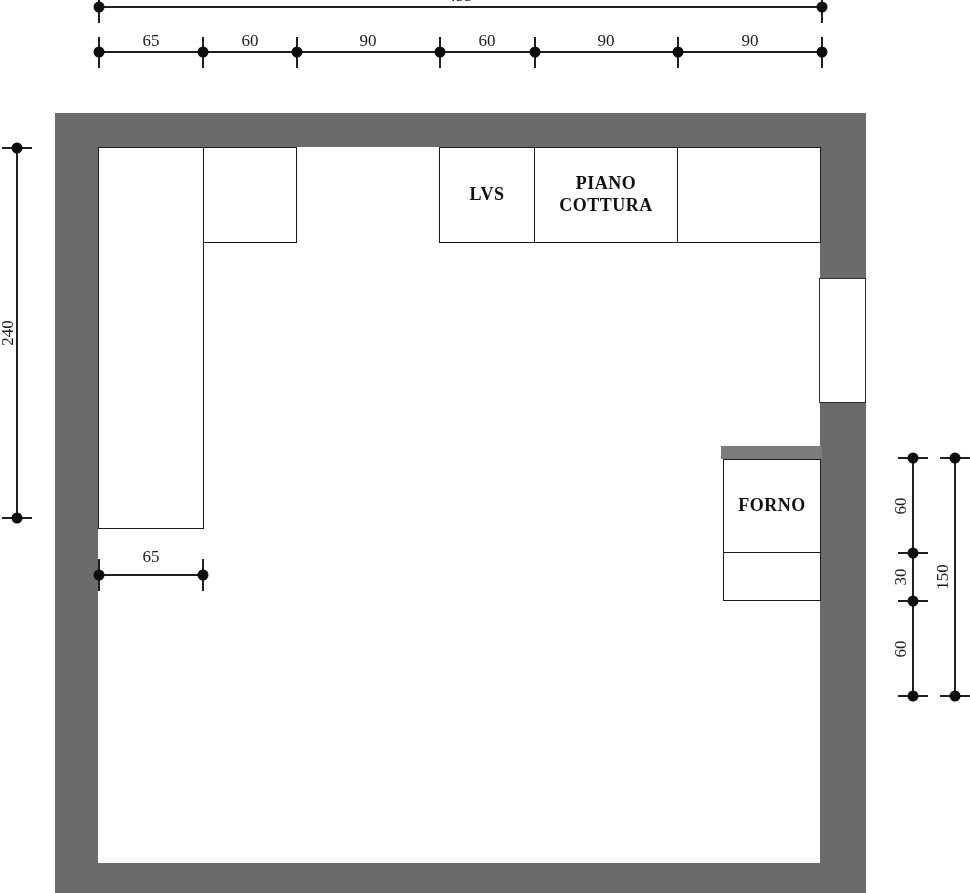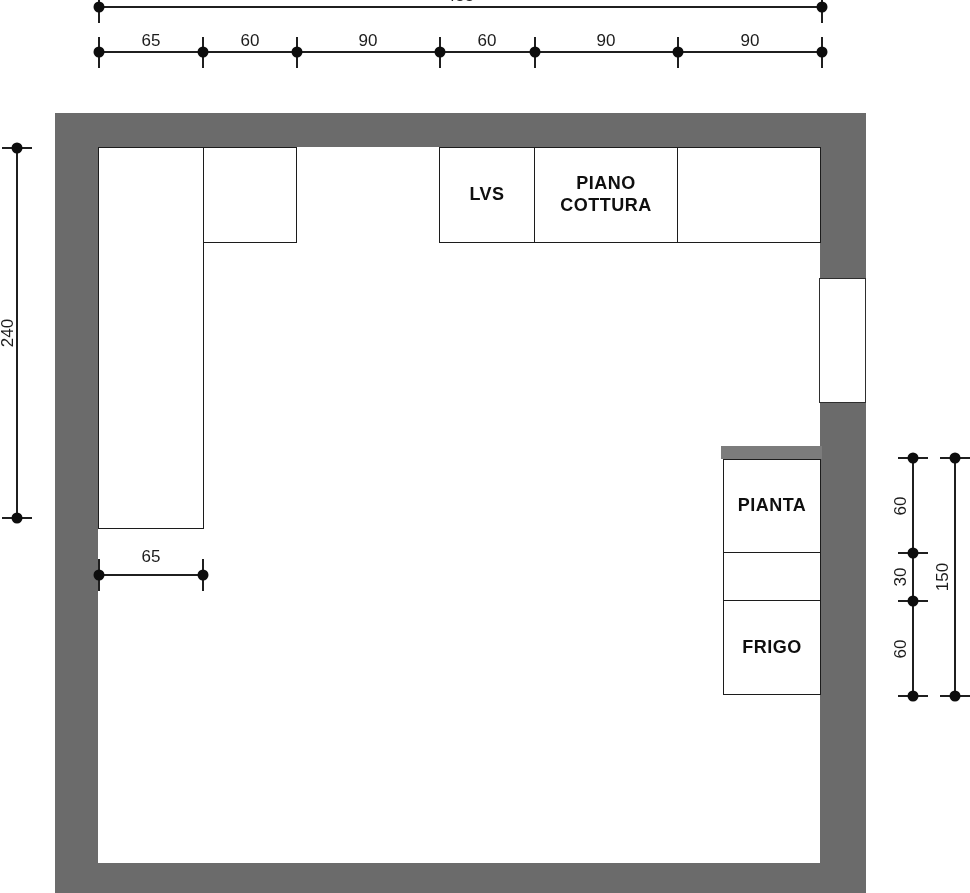--- a/index.html
+++ b/index.html
@@ -1,17 +1,17 @@
 <!DOCTYPE html>
 <html><head>
 <meta charset="utf-8">
 <style>
   html,body{margin:0;padding:0;background:#ffffff;}
   .canvas{position:relative;width:970px;height:893px;background:#ffffff;overflow:hidden;
-          font-family:Liberation Sans, sans-serif;}
+          font-family:Liberation Serif, serif;}
   .wall{position:absolute;background:#6b6b6b;}
   .floor{position:absolute;background:#ffffff;}
   .opening{position:absolute;background:#ffffff;border:1.5px solid #2e2e2e;box-sizing:border-box;}
   .hline{position:absolute;height:1.5px;background:#1f1f1f;}
   .vline{position:absolute;width:1.5px;background:#1f1f1f;}
   .dot{position:absolute;width:11px;height:11px;background:#0d0d0d;border-radius:50%;
        transform:translate(-50%,-50%);}
   .dimlabel{position:absolute;font-size:17px;color:#1c1c1c;white-space:nowrap;
             transform:translate(-50%,-50%);}
   .dimlabel.rot{transform:translate(-50%,-50%) rotate(-90deg);}
@@ -102,21 +102,18 @@
   <div class="cell" style="left:439px;top:147px;width:96px;height:96px;">
     <span class="cell-label">LVS</span>
   </div>
   <div class="cell" style="left:534px;top:147px;width:144px;height:96px;">
     <span class="cell-label wrap">PIANO COTTURA</span>
   </div>
   <div class="cell" style="left:677px;top:147px;width:144px;height:96px;"></div>
 
   <div class="bar" style="left:721px;top:446px;width:101px;height:13px;"></div>
   <div class="cell" style="left:723px;top:459px;width:98px;height:94px;">
-    <span class="cell-label">PIANTA</span>
+    <span class="cell-label">FORNO</span>
   </div>
   <div class="cell" style="left:723px;top:552px;width:98px;height:49px;"></div>
-  <div class="cell" style="left:723px;top:600px;width:98px;height:95px;">
-    <span class="cell-label">FRIGO</span>
-  </div>
 
 
 </div>
 
 </body></html>

